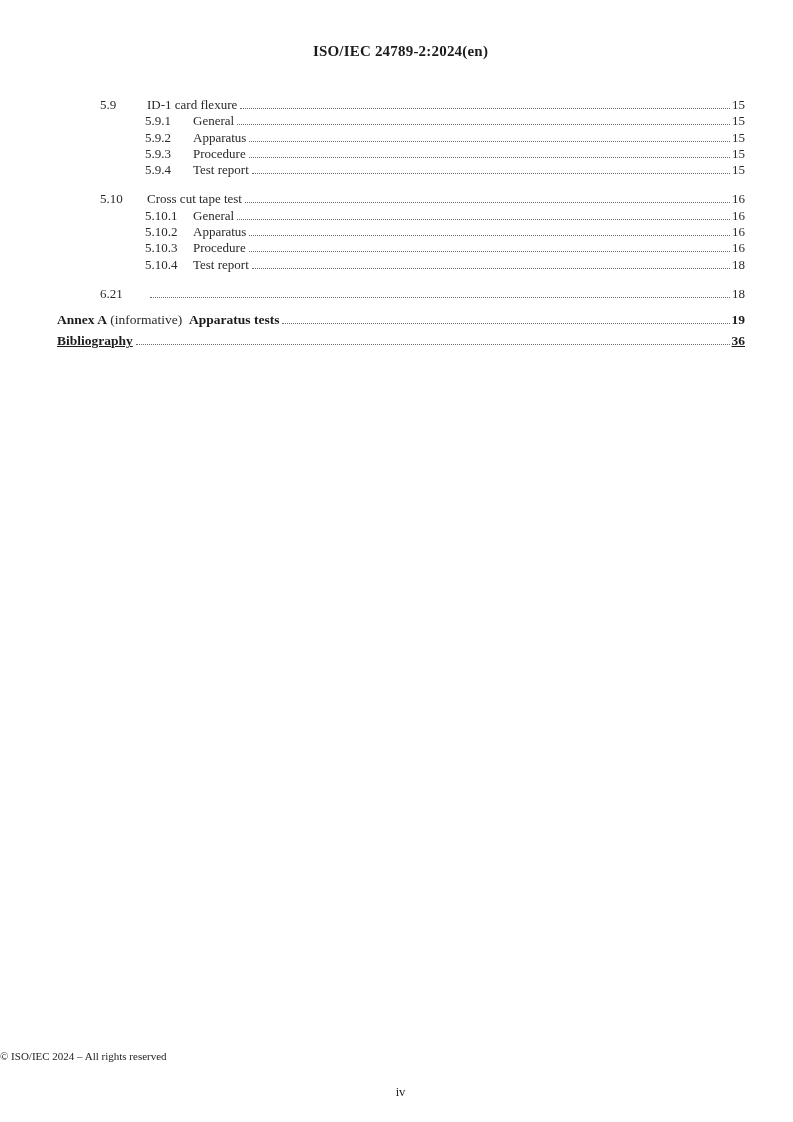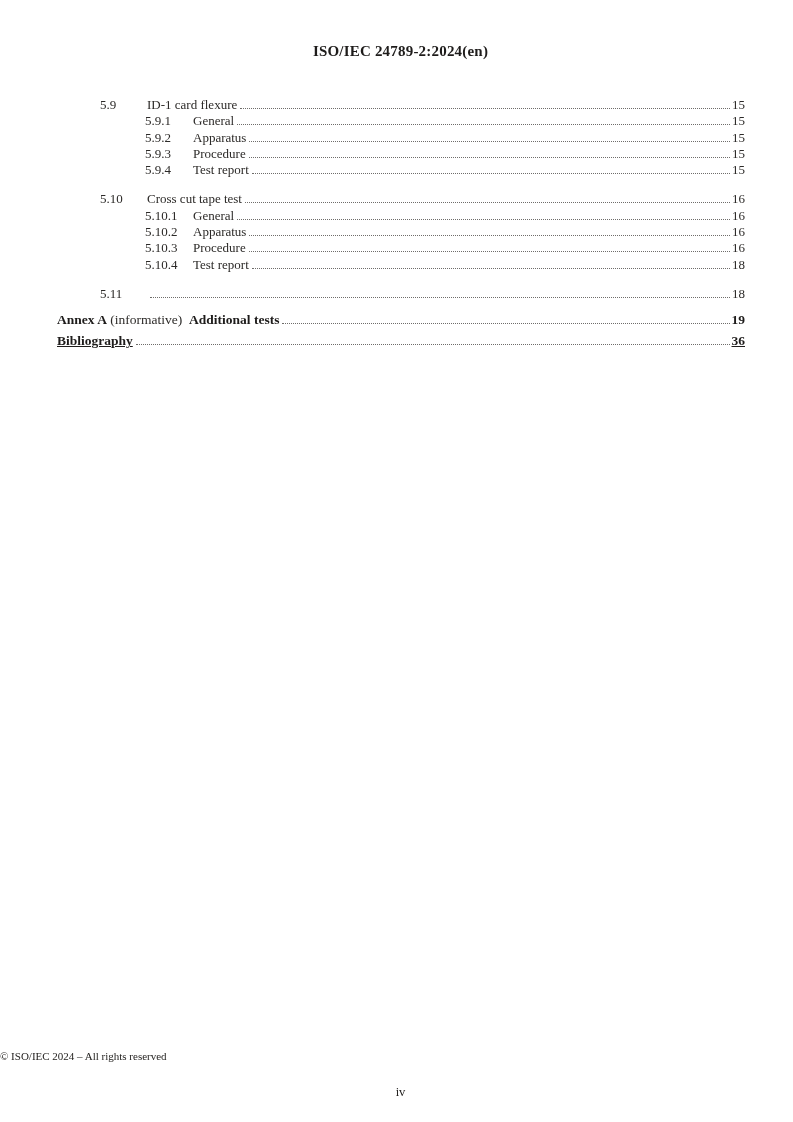--- a/index.html
+++ b/index.html
@@ -157,26 +157,26 @@
         <div class="leader"></div>
         <span class="pg">16</span>
       </div>
       <div class="row lvl3">
         <span class="num">5.10.4</span>
         <span class="title"><span class="normal">Test report</span></span>
         <div class="leader"></div>
         <span class="pg">18</span>
       </div>
       <div class="row lvl2">
-        <span class="num">5.11</span>
+        <span class="num">6.21</span>
         <div class="leader"></div>
         <span class="pg">18</span>
       </div>
       <div class="row lvl1">
-        <span class="title"><span class="bold">Annex A</span><span class="normal"> (informative)  </span><span class="bold">Additional tests</span></span>
+        <span class="title"><span class="bold">Annex A</span><span class="normal"> (informative)  </span><span class="bold">Apparatus tests</span></span>
         <div class="leader"></div>
         <span class="pg">19</span>
       </div>
       <div class="row lvl1">
         <span class="title"><span class="bold">Bibliography</span></span>
         <div class="leader"></div>
         <span class="pg">36</span>
       </div>
     </div>
 

